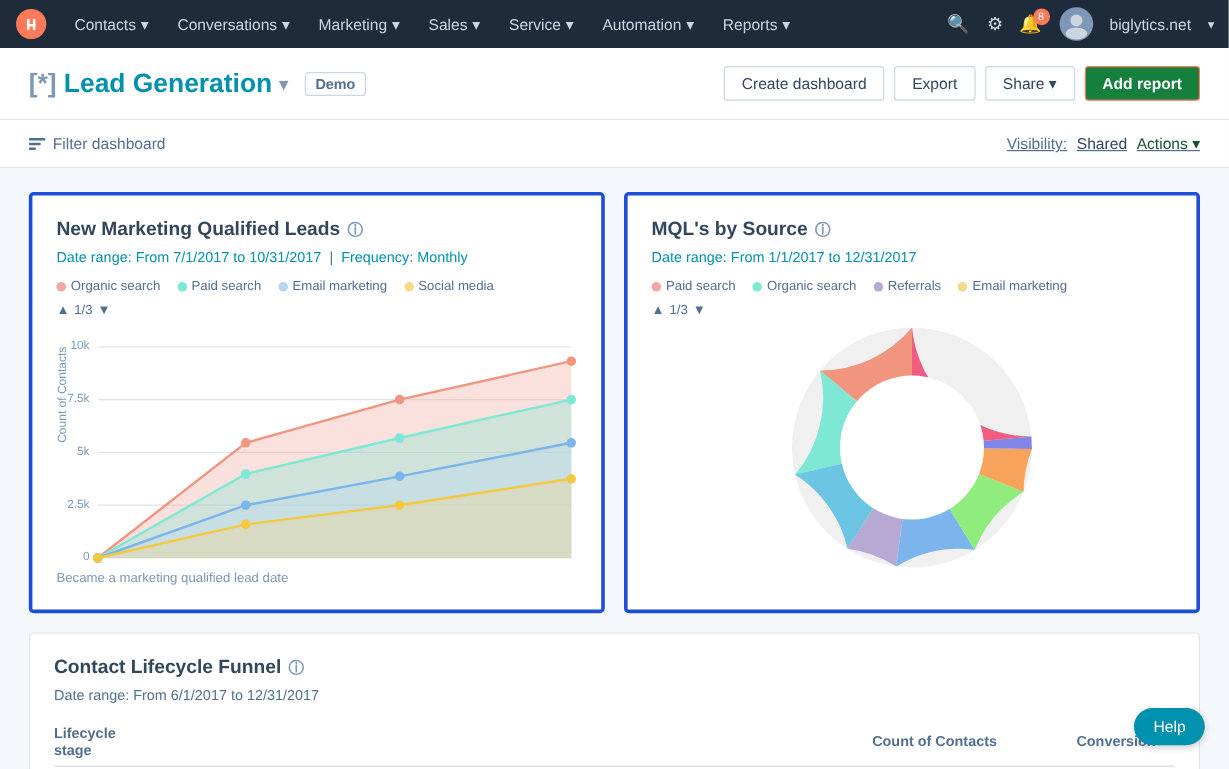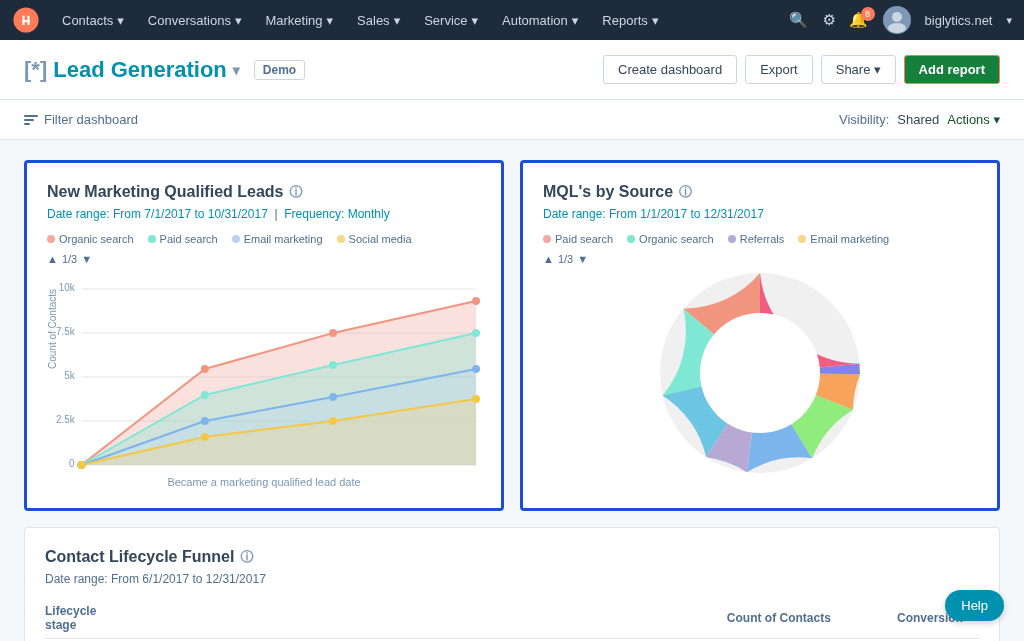--- a/index.html
+++ b/index.html
@@ -22,21 +22,21 @@
     .title-chevron { color: #7c98b6; font-size: 14px; cursor: pointer; }
     .demo-badge { background: #fff; border: 1px solid #cbd6e2; border-radius: 3px; padding: 2px 8px; font-size: 12px; color: #516f90; margin-left: 8px; }
     .header-actions { margin-left: auto; display: flex; gap: 8px; align-items: center; }
     .btn { padding: 6px 14px; border-radius: 3px; font-size: 13px; cursor: pointer; border: 1px solid; }
     .btn-outline { background: #fff; border-color: #cbd6e2; color: #33475b; }
     .btn-primary { background: #15803d; border-color: #ff7a59; color: #fff; font-weight: 600; }
 
     
     .filter-bar { background: #fff; border-bottom: 1px solid #dfe3eb; padding: 0 24px; height: 40px; display: flex; align-items: center; justify-content: space-between; }
     .filter-left { display: flex; align-items: center; gap: 6px; color: #516f90; cursor: pointer; }
-    .filter-right { display: flex; align-items: flex-end; gap: 8px; font-size: 13px; color: #516f90; }
+    .filter-right { display: flex; align-items: flex-end; gap: 8px; font-size: 13px; color: #516f90; text-decoration: underline; }
     .visibility-shared { color: #33475b; font-weight: 500; }
     .actions-link { color: #14532d; cursor: pointer; }
 
     
     .main { padding: 20px 24px; }
     .chart-row { display: grid; grid-template-columns: 1fr 1fr; gap: 16px; margin-bottom: 16px; }
     .card { background: #fff; border: 3px solid #1d4ed8; border-radius: 4px; padding: 20px; }
     .card-title { font-size: 16px; font-weight: 600; color: #33475b; display: flex; align-items: center; gap: 6px; }
     .info-icon { color: #7c98b6; font-size: 13px; cursor: pointer; }
     .date-range { font-size: 12px; color: #516f90; margin-top: 6px; margin-bottom: 12px; }
@@ -227,21 +227,21 @@
           <circle cx="35" cy="196" r="4" fill="#f5c842"></circle>
           <circle cx="160" cy="168" r="4" fill="#f5c842"></circle>
           <circle cx="290" cy="152" r="4" fill="#f5c842"></circle>
           <circle cx="435" cy="130" r="4" fill="#f5c842"></circle>
 
           <text x="35" y="212" font-size="10" fill="#7c98b6" text-anchor="middle">Jul 2017</text>
           <text x="160" y="212" font-size="10" fill="#7c98b6" text-anchor="middle">Aug 2017</text>
           <text x="290" y="212" font-size="10" fill="#7c98b6" text-anchor="middle">Sep 2017</text>
           <text x="435" y="212" font-size="10" fill="#7c98b6" text-anchor="middle">Oct 2017</text>
         </svg>
-        <div style="text-align:center; font-size:11px; color:#7c98b6; margin-top:4px;">Became a marketing qualified lead date</div>
+        <div style="font-size:11px; color:#7c98b6; margin-top:4px;">Became a marketing qualified lead date</div>
         <div style="position:absolute; left:0; top:80px; font-size:10px; color:#7c98b6; transform:rotate(-90deg); transform-origin:10px 10px; white-space:nowrap;">Count of Contacts</div>
       </div>
     </div>
 
     <div class="card">
       <div class="card-title">
         <span>MQL's by Source</span>
         <span class="info-icon">ⓘ</span>
       </div>
       <div class="date-range">

